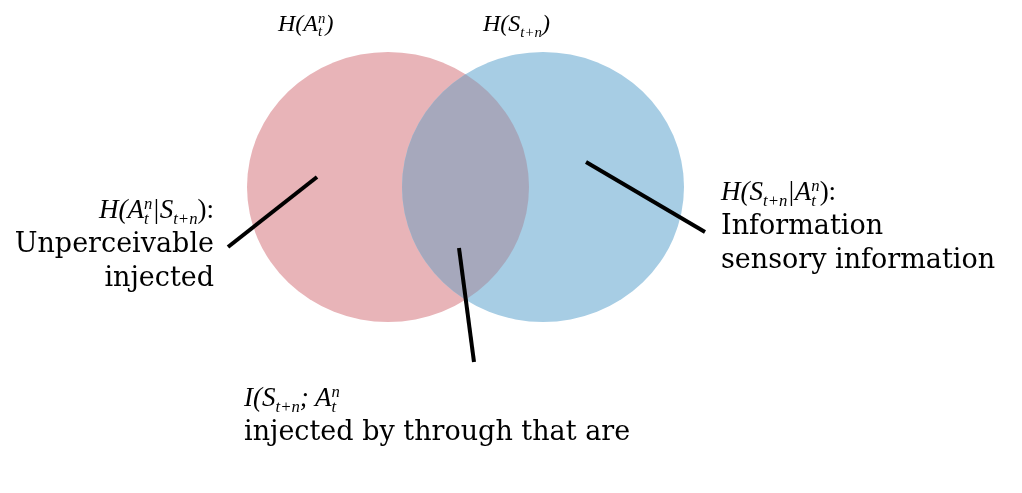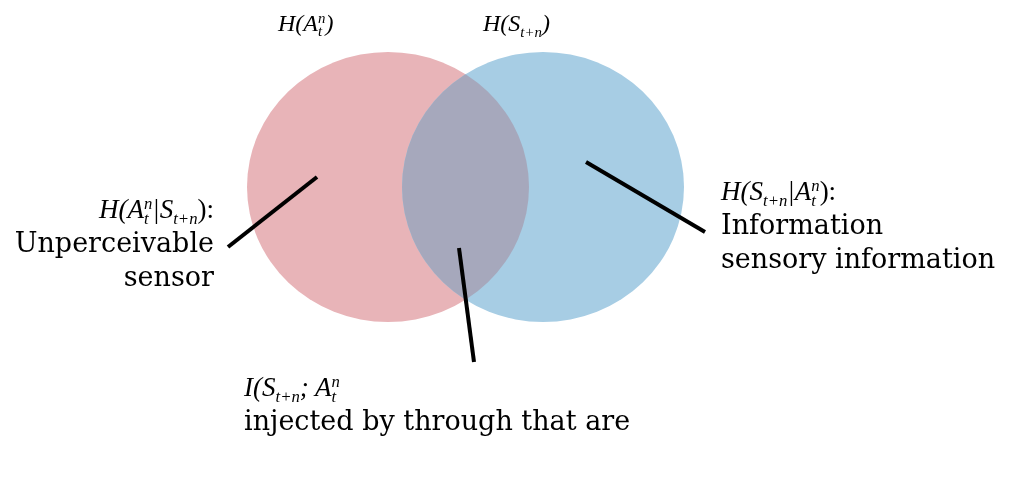--- a/index.html
+++ b/index.html
@@ -31,25 +31,25 @@
 <div class="lbl set-title math" style="left:278px; top:6px;">
   <span>H</span>(<span>A</span><span class="supsub"><span>n</span><span>t</span></span>)
 </div>
 <div class="lbl set-title math" style="left:483px; top:6px;font-family:Liberation Serif, serif;">
   <span>H</span>(<span>S</span><sub>t+n</sub>)
 </div>
 
 <div class="lbl right" style="right:808px; top:192px;">
   <div class="math"><span>H</span>(<span>A</span><span class="supsub"><span>n</span><span>t</span></span><span>|</span><span>S</span><sub>t+n</sub><span style="font-style:normal">):</span></div>
   <div>Unperceivable</div>
-  <div>sensor</div>
+  <div>injected</div>
 </div>
 
 <div class="lbl" style="left:721px; top:174px;">
   <div class="math"><span>H</span>(<span>S</span><sub>t+n</sub><span>|</span><span>A</span><span class="supsub"><span>n</span><span>t</span></span><span style="font-style:normal">):</span></div>
   <div>Information</div>
   <div>sensory information</div>
 </div>
 
-<div class="lbl" style="left:244px; top:370px;">
+<div class="lbl" style="left:244px; top:380px;">
   <div><span class="math"><span>I</span>(<span>S</span><sub>t+n</sub><span>;</span> <span>A</span><span class="supsub"><span>n</span><span>t</span></span></span></div>
   <div>injected by through that are</div>
 </div>
 
 </body></html>

